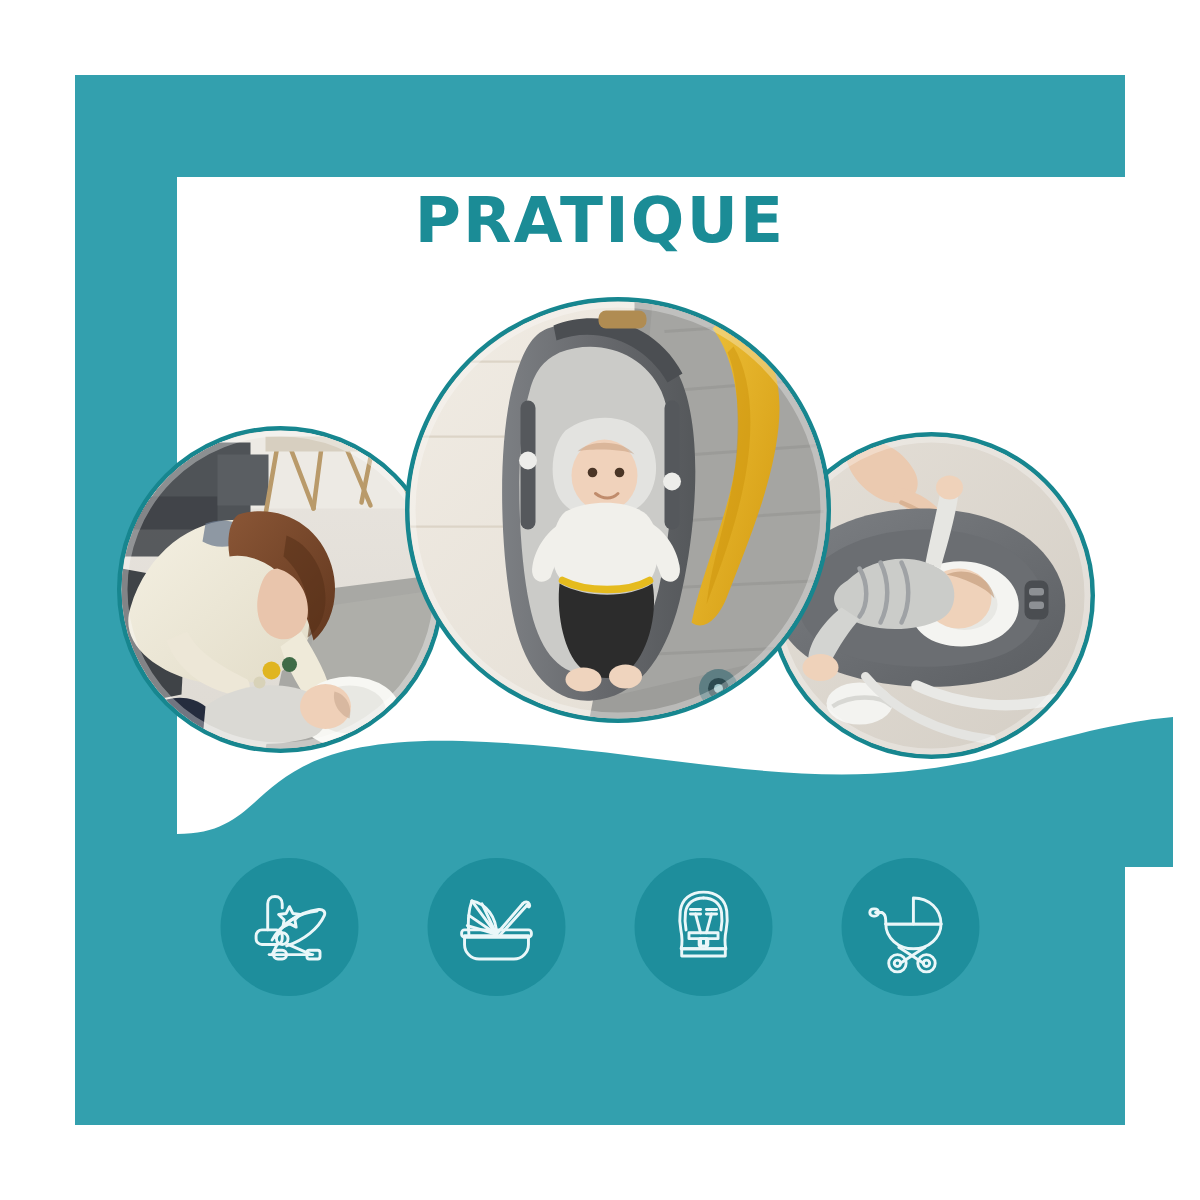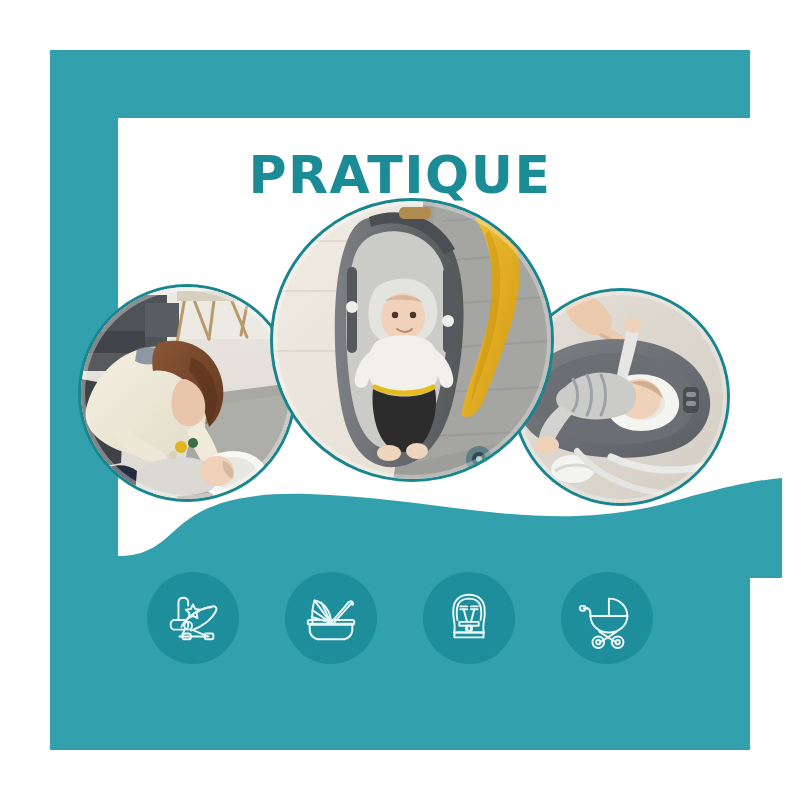--- a/index.html
+++ b/index.html
@@ -17,23 +17,23 @@
     position:absolute;left:68px;top:68px;width:664px;height:460px;
     background:#ffffff;overflow:hidden;
   }
   
   #wave{
     position:absolute;left:0;bottom:-2px;width:664px;height:120px;
   }
 
   
   #title{
-    position:absolute;left:68px;top:110px;width:664px;
+    position:absolute;left:68px;top:94px;width:664px;
     text-align:center;
-    font-size:52px;font-weight:bold;letter-spacing:1.5px;
+    font-size:42px;font-weight:bold;letter-spacing:1.5px;
     color:#1B8C96;
     font-family:"DejaVu Sans","Liberation Sans",sans-serif;
   }
 
   
   .photo{
     position:absolute;border-radius:50%;
     border:3px solid #17868F;
     overflow:hidden;
     background:#d8d8d4;

